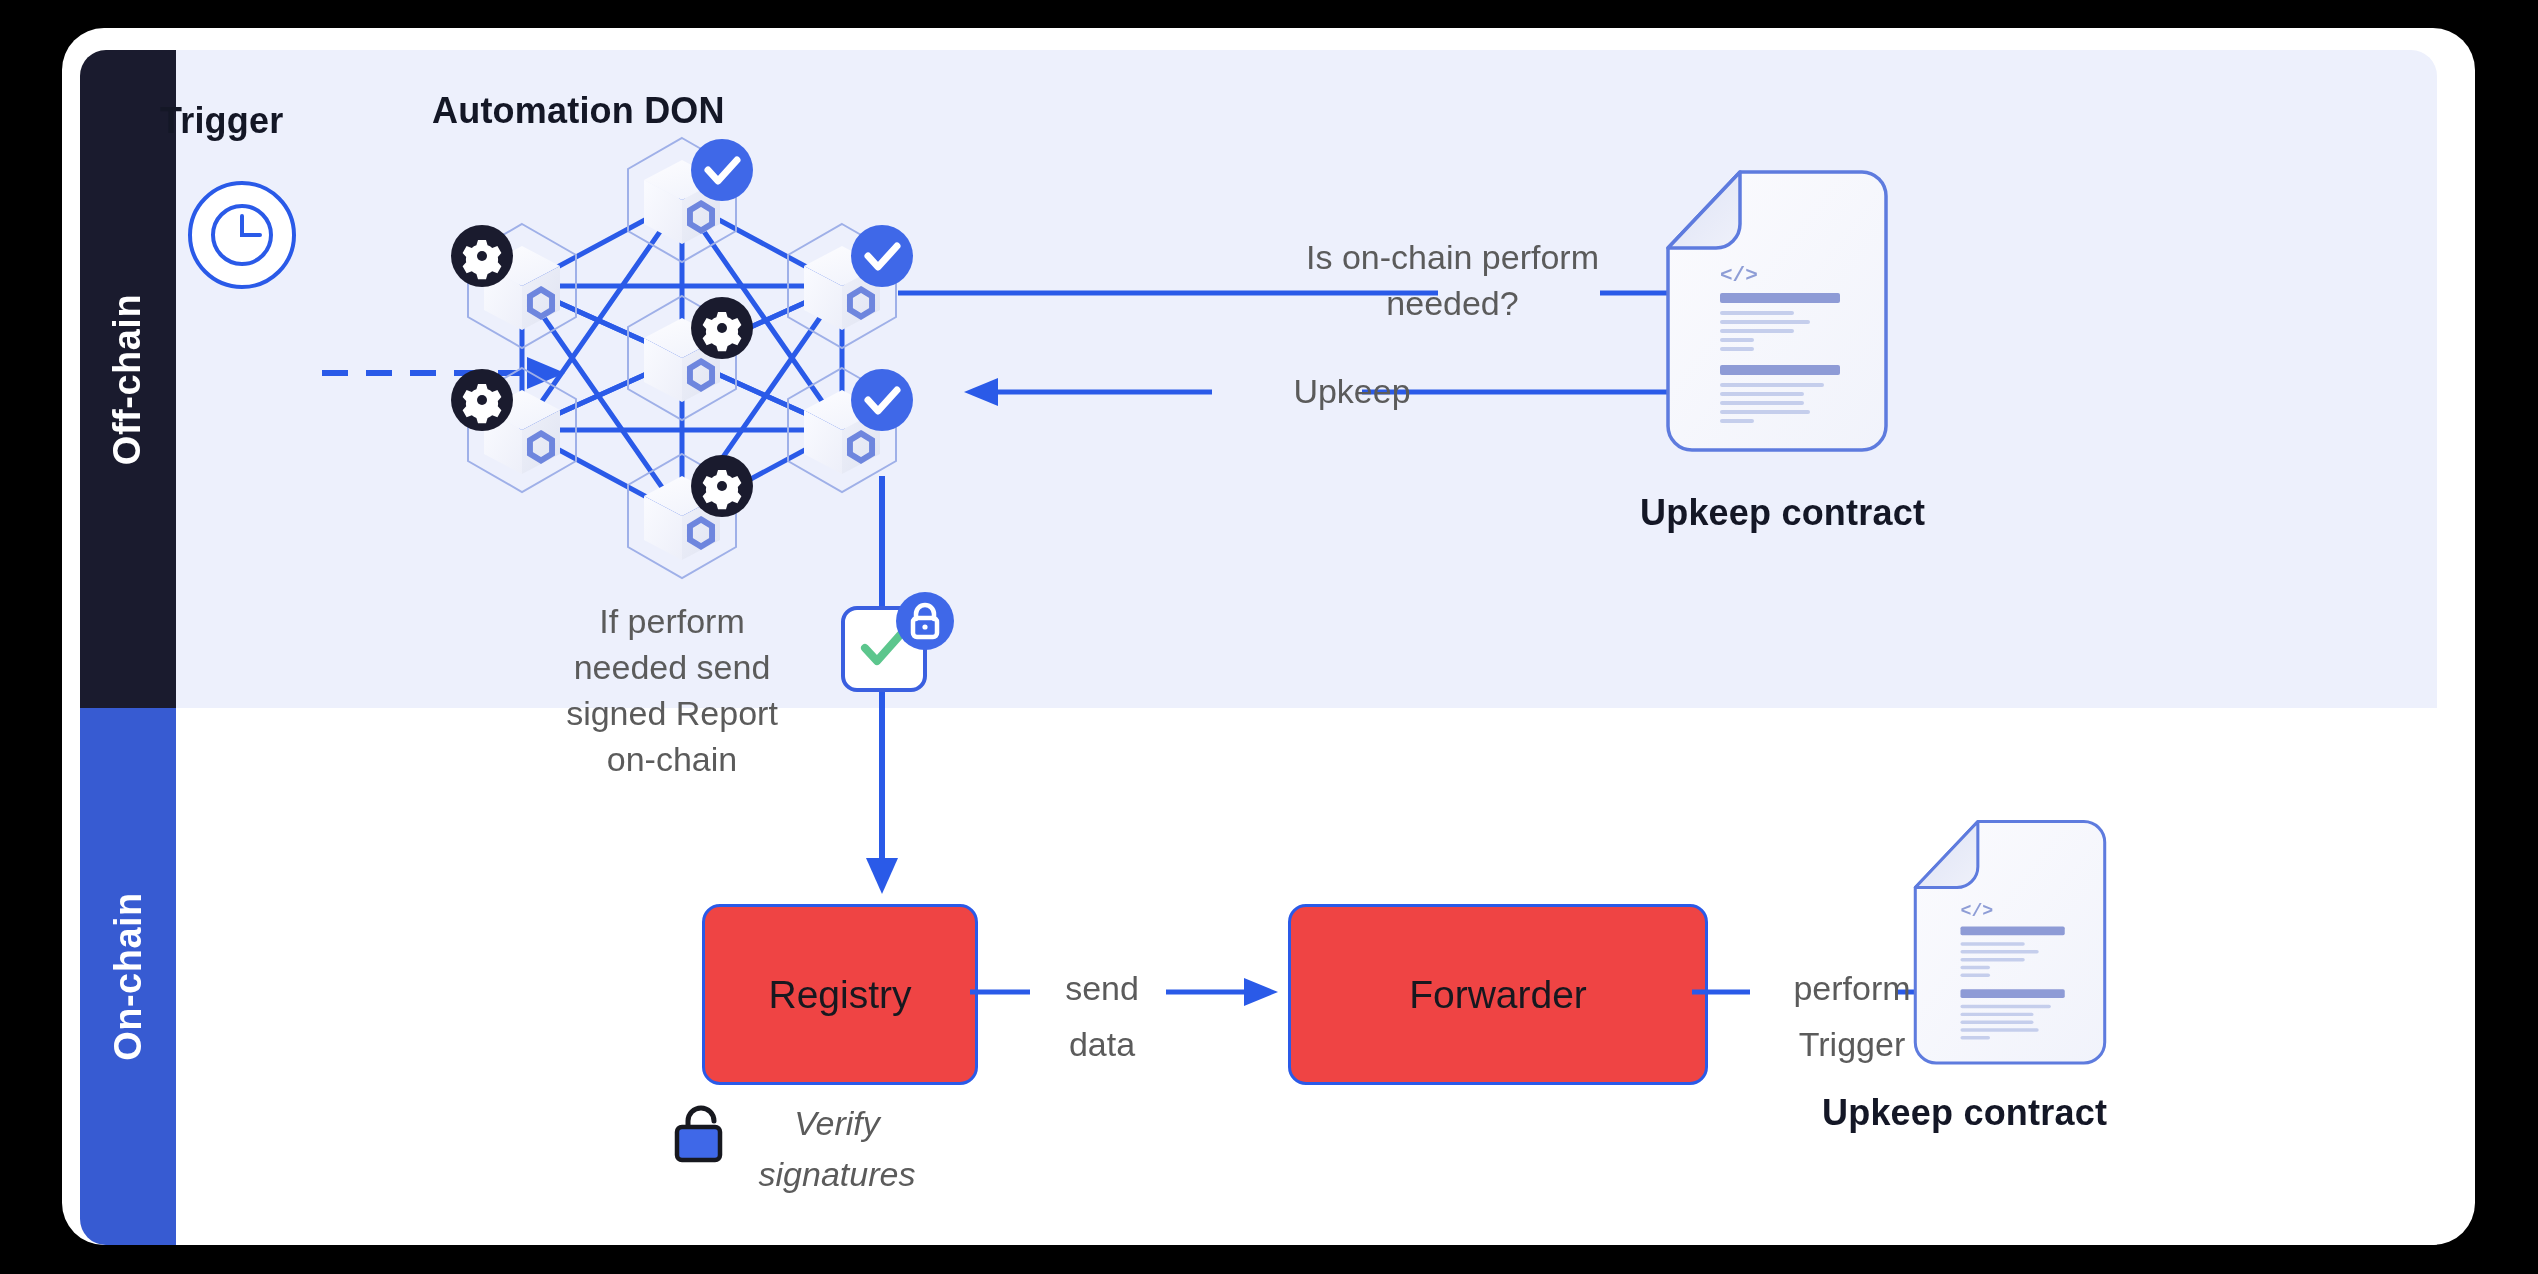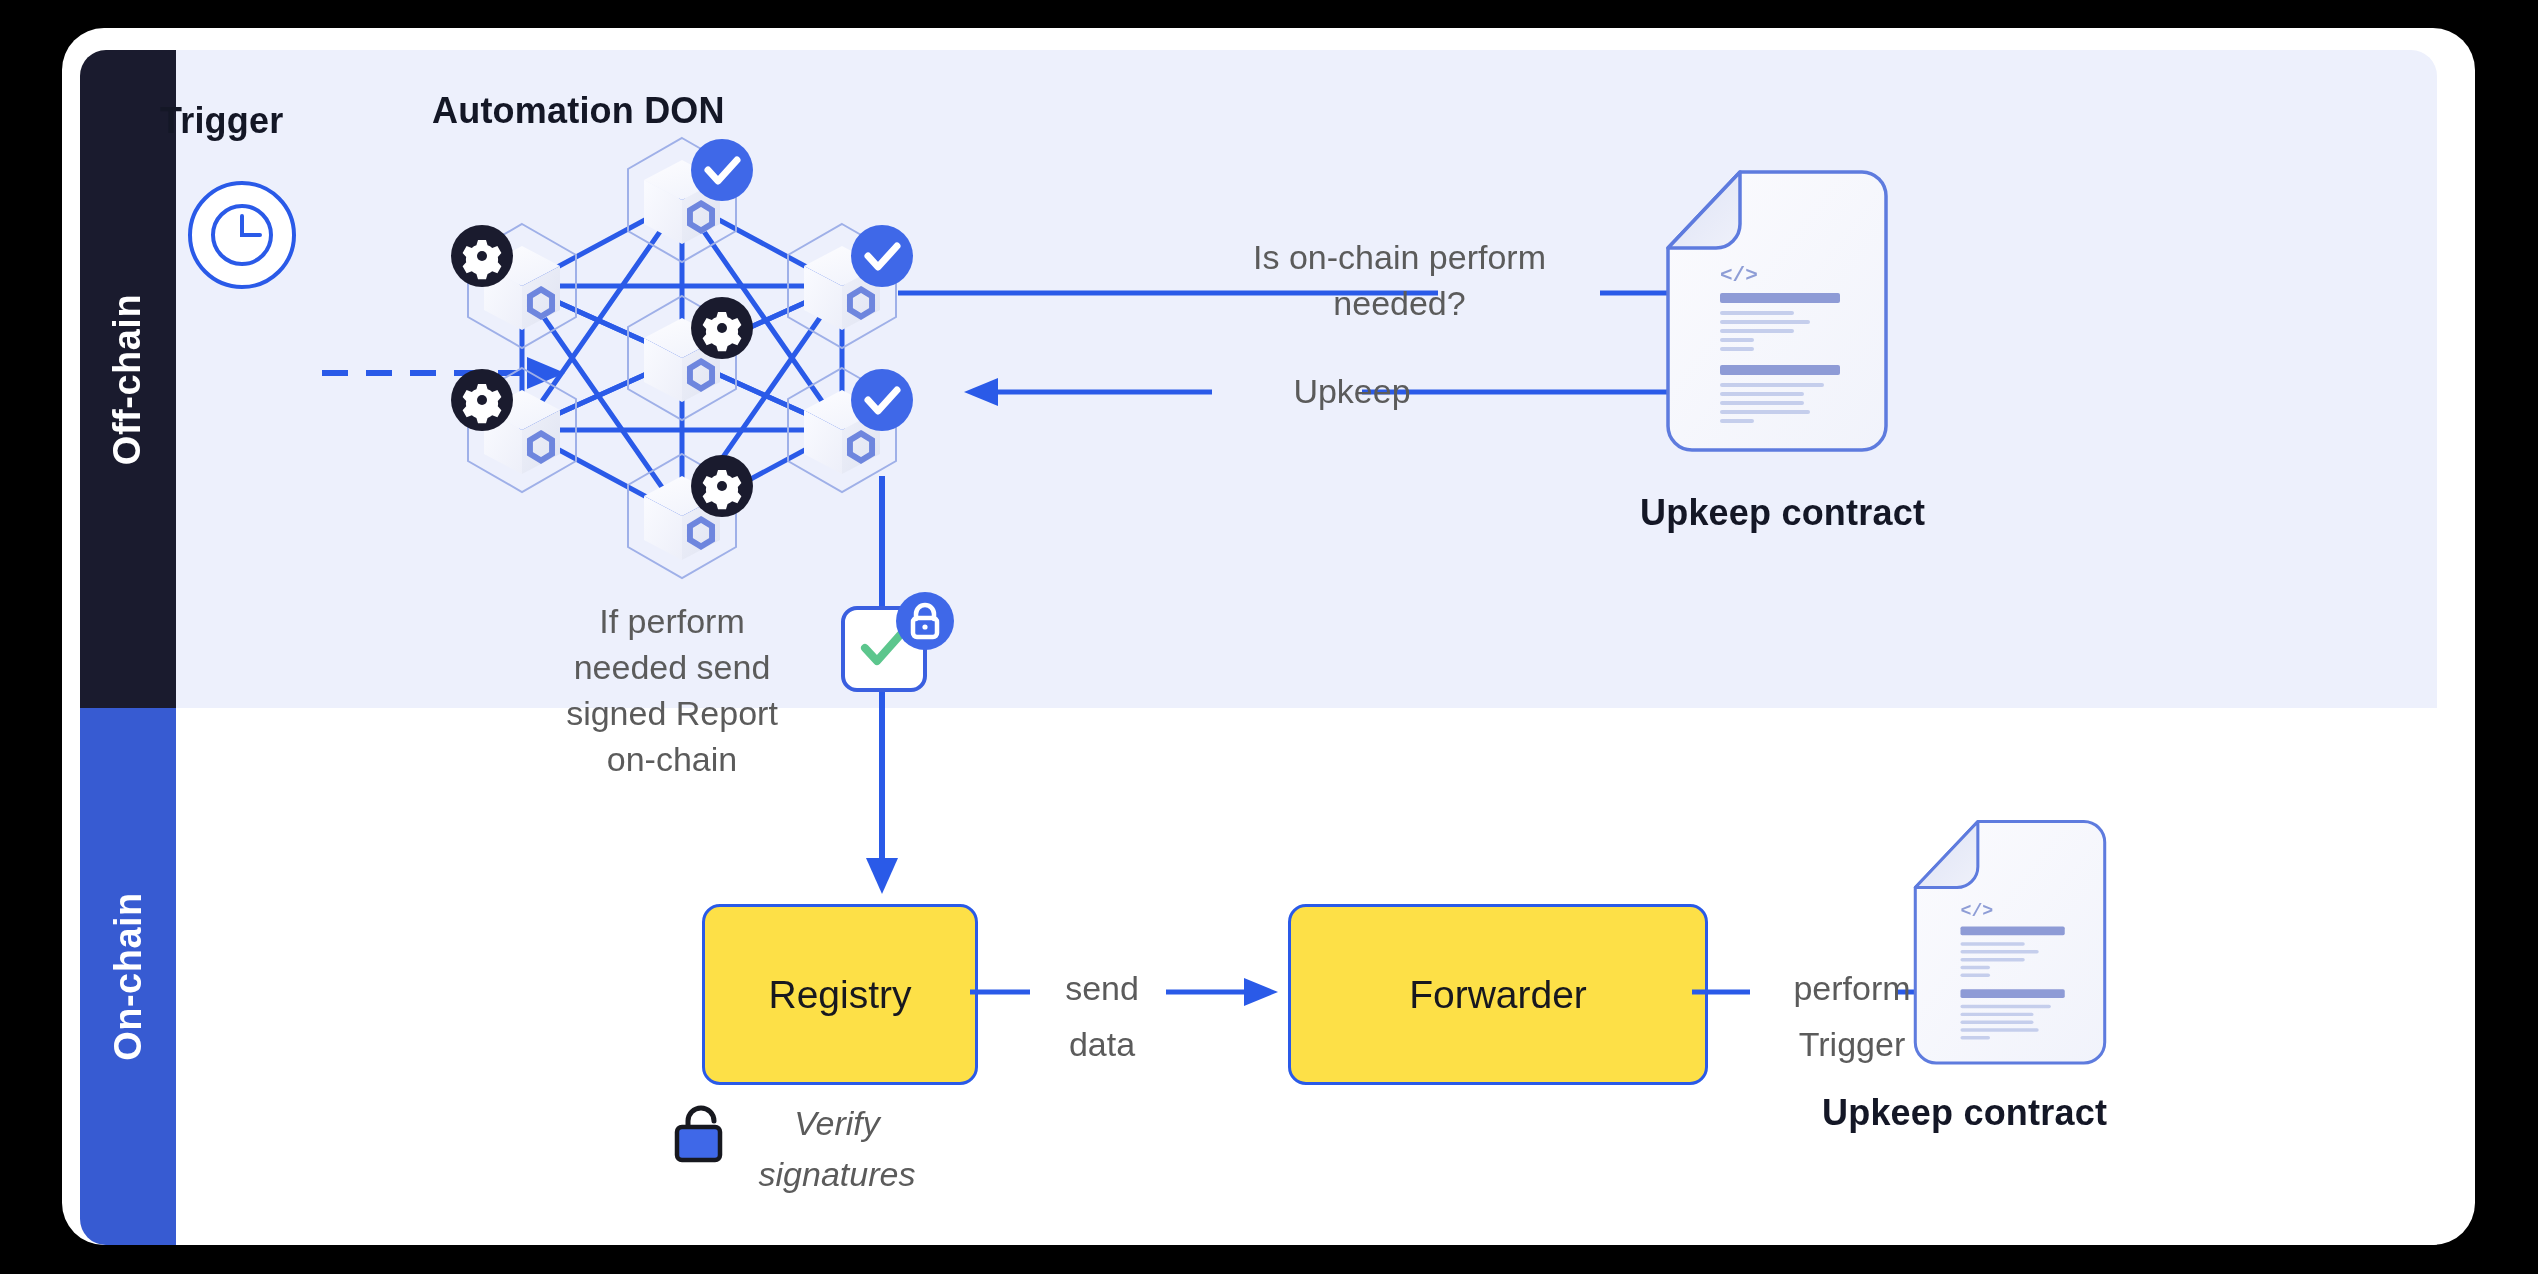--- a/index.html
+++ b/index.html
@@ -46,21 +46,21 @@
     position:absolute;color:#141726;font-weight:bold;font-size:36px;
     white-space:nowrap;letter-spacing:.2px;text-align:center;
   }
   .lbl{
     position:absolute;color:#5B5B5B;font-size:34px;line-height:46px;
     text-align:center;white-space:pre-line;
   }
 
   
   .rbox{
-    position:absolute;background:#fde047;border:3px solid #2A5AE8;
+    position:absolute;background:#ef4444;border:3px solid #2A5AE8;
     border-radius:18px;display:flex;align-items:center;justify-content:center;
   }
   .rbox .t{color:#17181F;font-size:39px;}
 
   
   .sigcard{
     position:absolute;background:#ffffff;border:4px solid #3A5FE0;
     border-radius:16px;
   }
 
@@ -224,21 +224,21 @@
       </svg>
     </div>
 
     <div class="abs" style="left:836px;top:245px;">
       <svg width="820" height="40" viewBox="0 0 820 40">
         <line x1="0" y1="20" x2="540" y2="20" stroke="#2A5AE8" stroke-width="5"></line>
         <line x1="702" y1="20" x2="782" y2="20" stroke="#2A5AE8" stroke-width="5"></line>
         <path d="M778 6 L812 20 L778 34 Z" fill="#2A5AE8"></path>
       </svg>
     </div>
-    <div class="lbl" style="left:1065px;top:206px;width:545px;">Is on-chain perform
+    <div class="lbl" style="left:1118px;top:206px;width:545px;">Is on-chain perform
 needed?</div>
 
     <div class="abs" style="left:900px;top:344px;">
       <svg width="790" height="40" viewBox="0 0 790 40">
         <path d="M36 6 L2 20 L36 34 Z" fill="#2A5AE8"></path>
         <line x1="34" y1="20" x2="250" y2="20" stroke="#2A5AE8" stroke-width="5"></line>
         <line x1="400" y1="20" x2="790" y2="20" stroke="#2A5AE8" stroke-width="5"></line>
       </svg>
     </div>
     <div class="lbl" style="left:1140px;top:340px;width:300px;">Upkeep</div>

